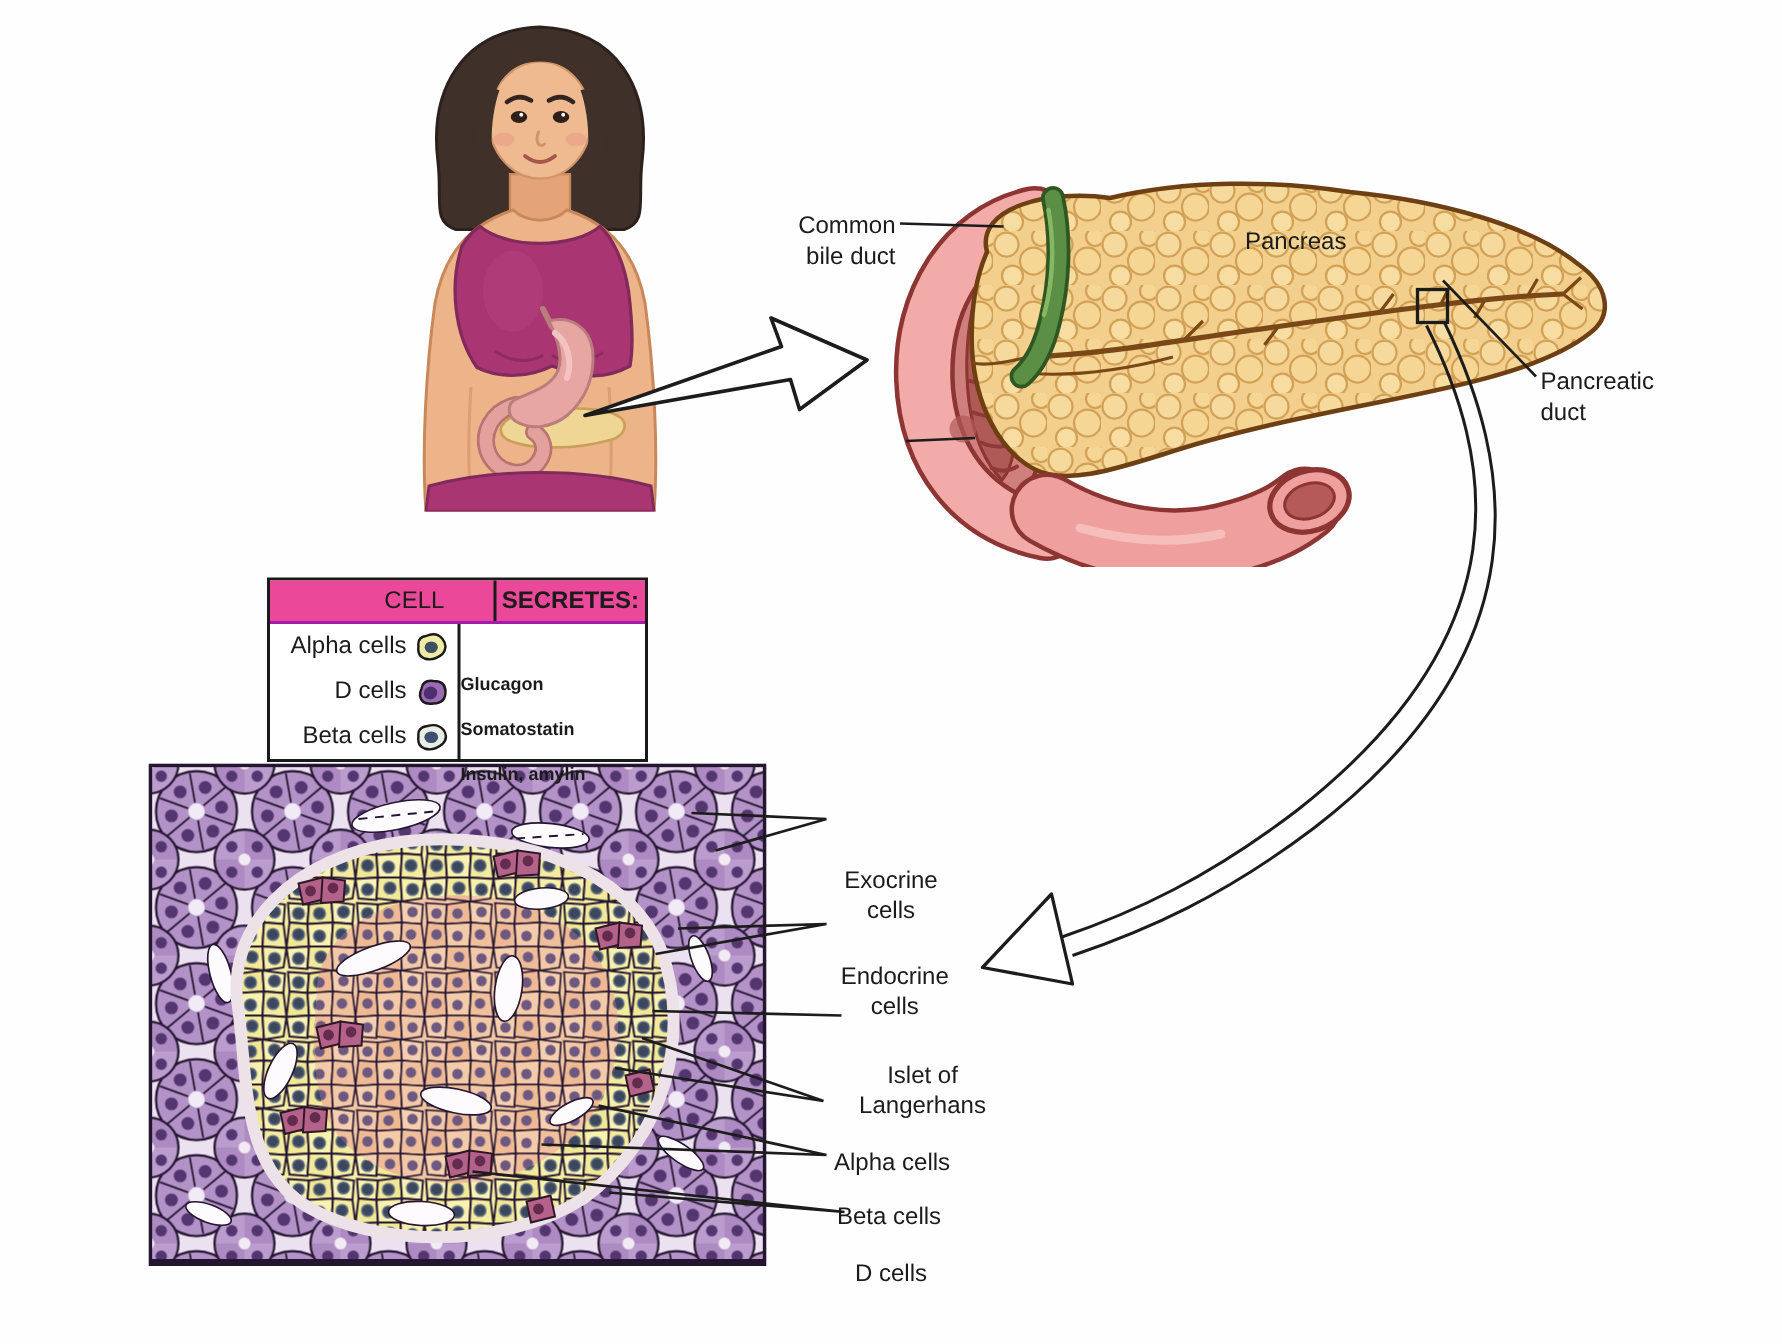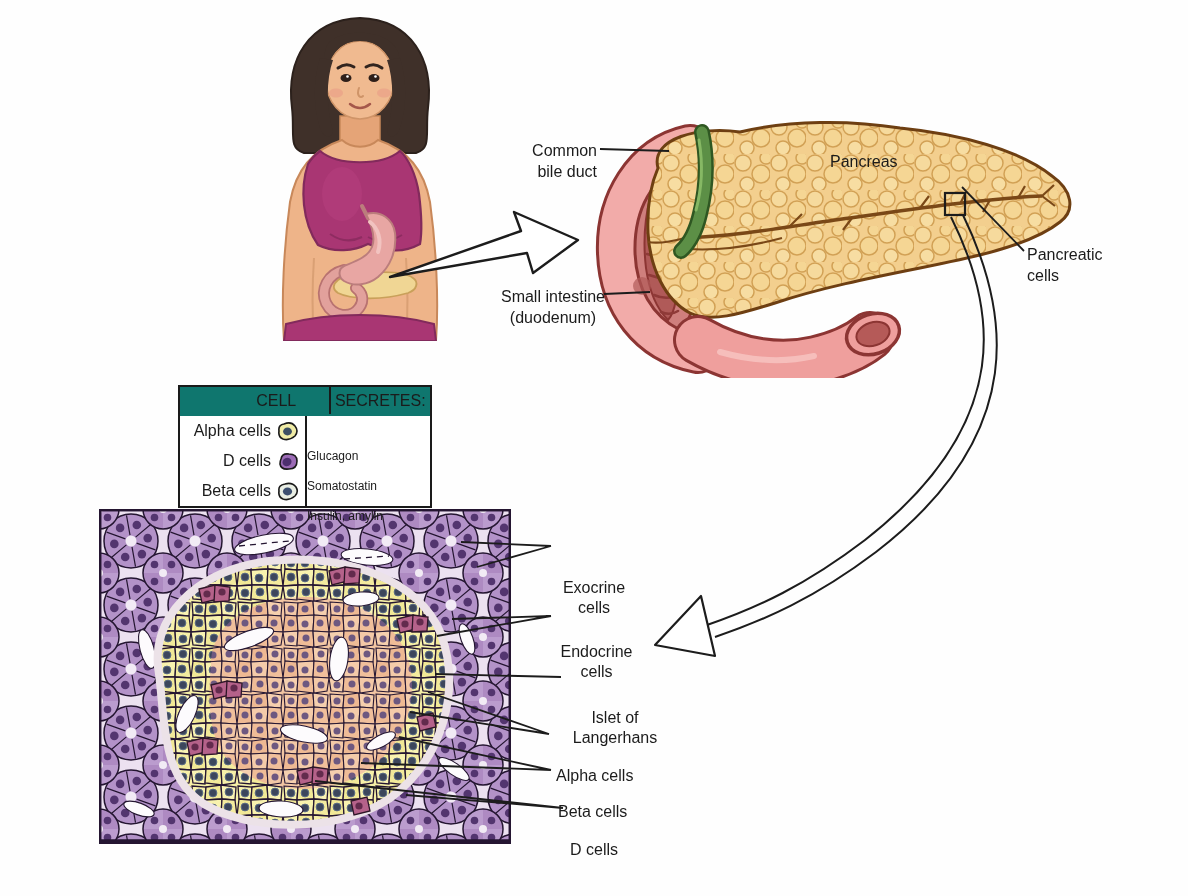--- a/index.html
+++ b/index.html
@@ -6,25 +6,25 @@
   .canvas{position:relative;width:1188px;height:896px;background:#fefefe;overflow:hidden;
           font-family:"Liberation Sans", sans-serif;color:#1b1b1b;}
   .layer{position:absolute;}
   .lbl{position:absolute;font-size:16px;line-height:21px;color:#1b1b1b;z-index:6;}
   .lbl.histo{line-height:20px;margin-top:40px;}
   .t-center{text-align:center;}
   .t-right{text-align:right;}
   
   .cell-table{position:absolute;left:178px;top:385px;width:250px;z-index:6;
               border:2.2px solid #1a1a1a;background:#ffffff;border-collapse:collapse;}
-  .cell-table .hdr{display:flex;height:27px;background:#0f766e;border-bottom:2px solid #0f766e;padding-left:44px;}
+  .cell-table .hdr{display:flex;height:27px;background:#ec4899;border-bottom:2px solid #a21caf;padding-left:44px;}
   .cell-table .hdr > div{display:flex;align-items:center;justify-content:center;font-size:16px;}
   .cell-table .body-row{display:flex;height:30px;}
   .col1{width:127px;border-right:2px solid #1a1a1a;box-sizing:border-box;}
-  .col2{width:119px;box-sizing:border-box;}
+  .col2{width:119px;box-sizing:border-box;font-weight:bold;}
   .body-row .col1{display:flex;align-items:center;justify-content:flex-end;gap:5px;padding-right:5px;font-size:16px;}
   .body-row .col2{display:flex;align-items:center;padding-left:0;font-size:12px;margin-top:40px;}
   svg{display:block;}
 </style>
 </head>
 <body>
 
 <div class="canvas">
 
   <svg class="layer" style="left:250px;top:8px;z-index:1" width="220" height="333" viewBox="0 0 220 333">
@@ -295,22 +295,21 @@
       <path d="M 551,616 L 452,619 M 551,616 L 437,636"></path>
       <path d="M 561,677 L 435,674"></path>
       <path d="M 549,734 L 410,712 M 549,734 L 428,692"></path>
       <path d="M 551,770 L 399,737 M 551,770 L 361,763"></path>
       <path d="M 563,808 L 406,795 M 563,808 L 315,781"></path>
     </g>
   </svg>
 
   <div class="lbl t-right" style="left:509px;top:140px;width:88px">Common bile duct</div>
   <div class="lbl" style="left:830px;top:151px">Pancreas</div>
-  <div class="lbl t-center" style="left:478px;top:286px;width:150px">Small intestine (duodenum)</div>
-  <div class="lbl" style="left:1027px;top:244px;width:86px">Pancreatic cells</div>
+  <div class="lbl" style="left:1027px;top:244px;width:86px">Pancreatic duct</div>
 
   <div class="lbl histo t-center" style="left:554px;top:538px;width:80px">Exocrine cells</div>
   <div class="lbl histo t-center" style="left:554px;top:602px;width:85px">Endocrine cells</div>
   <div class="lbl histo t-center" style="left:568px;top:668px;width:94px">Islet of Langerhans</div>
   <div class="lbl histo" style="left:556px;top:726px">Alpha cells</div>
   <div class="lbl histo" style="left:558px;top:762px">Beta cells</div>
   <div class="lbl histo" style="left:570px;top:800px">D cells</div>
 
   <div class="cell-table">
     <div class="hdr">

